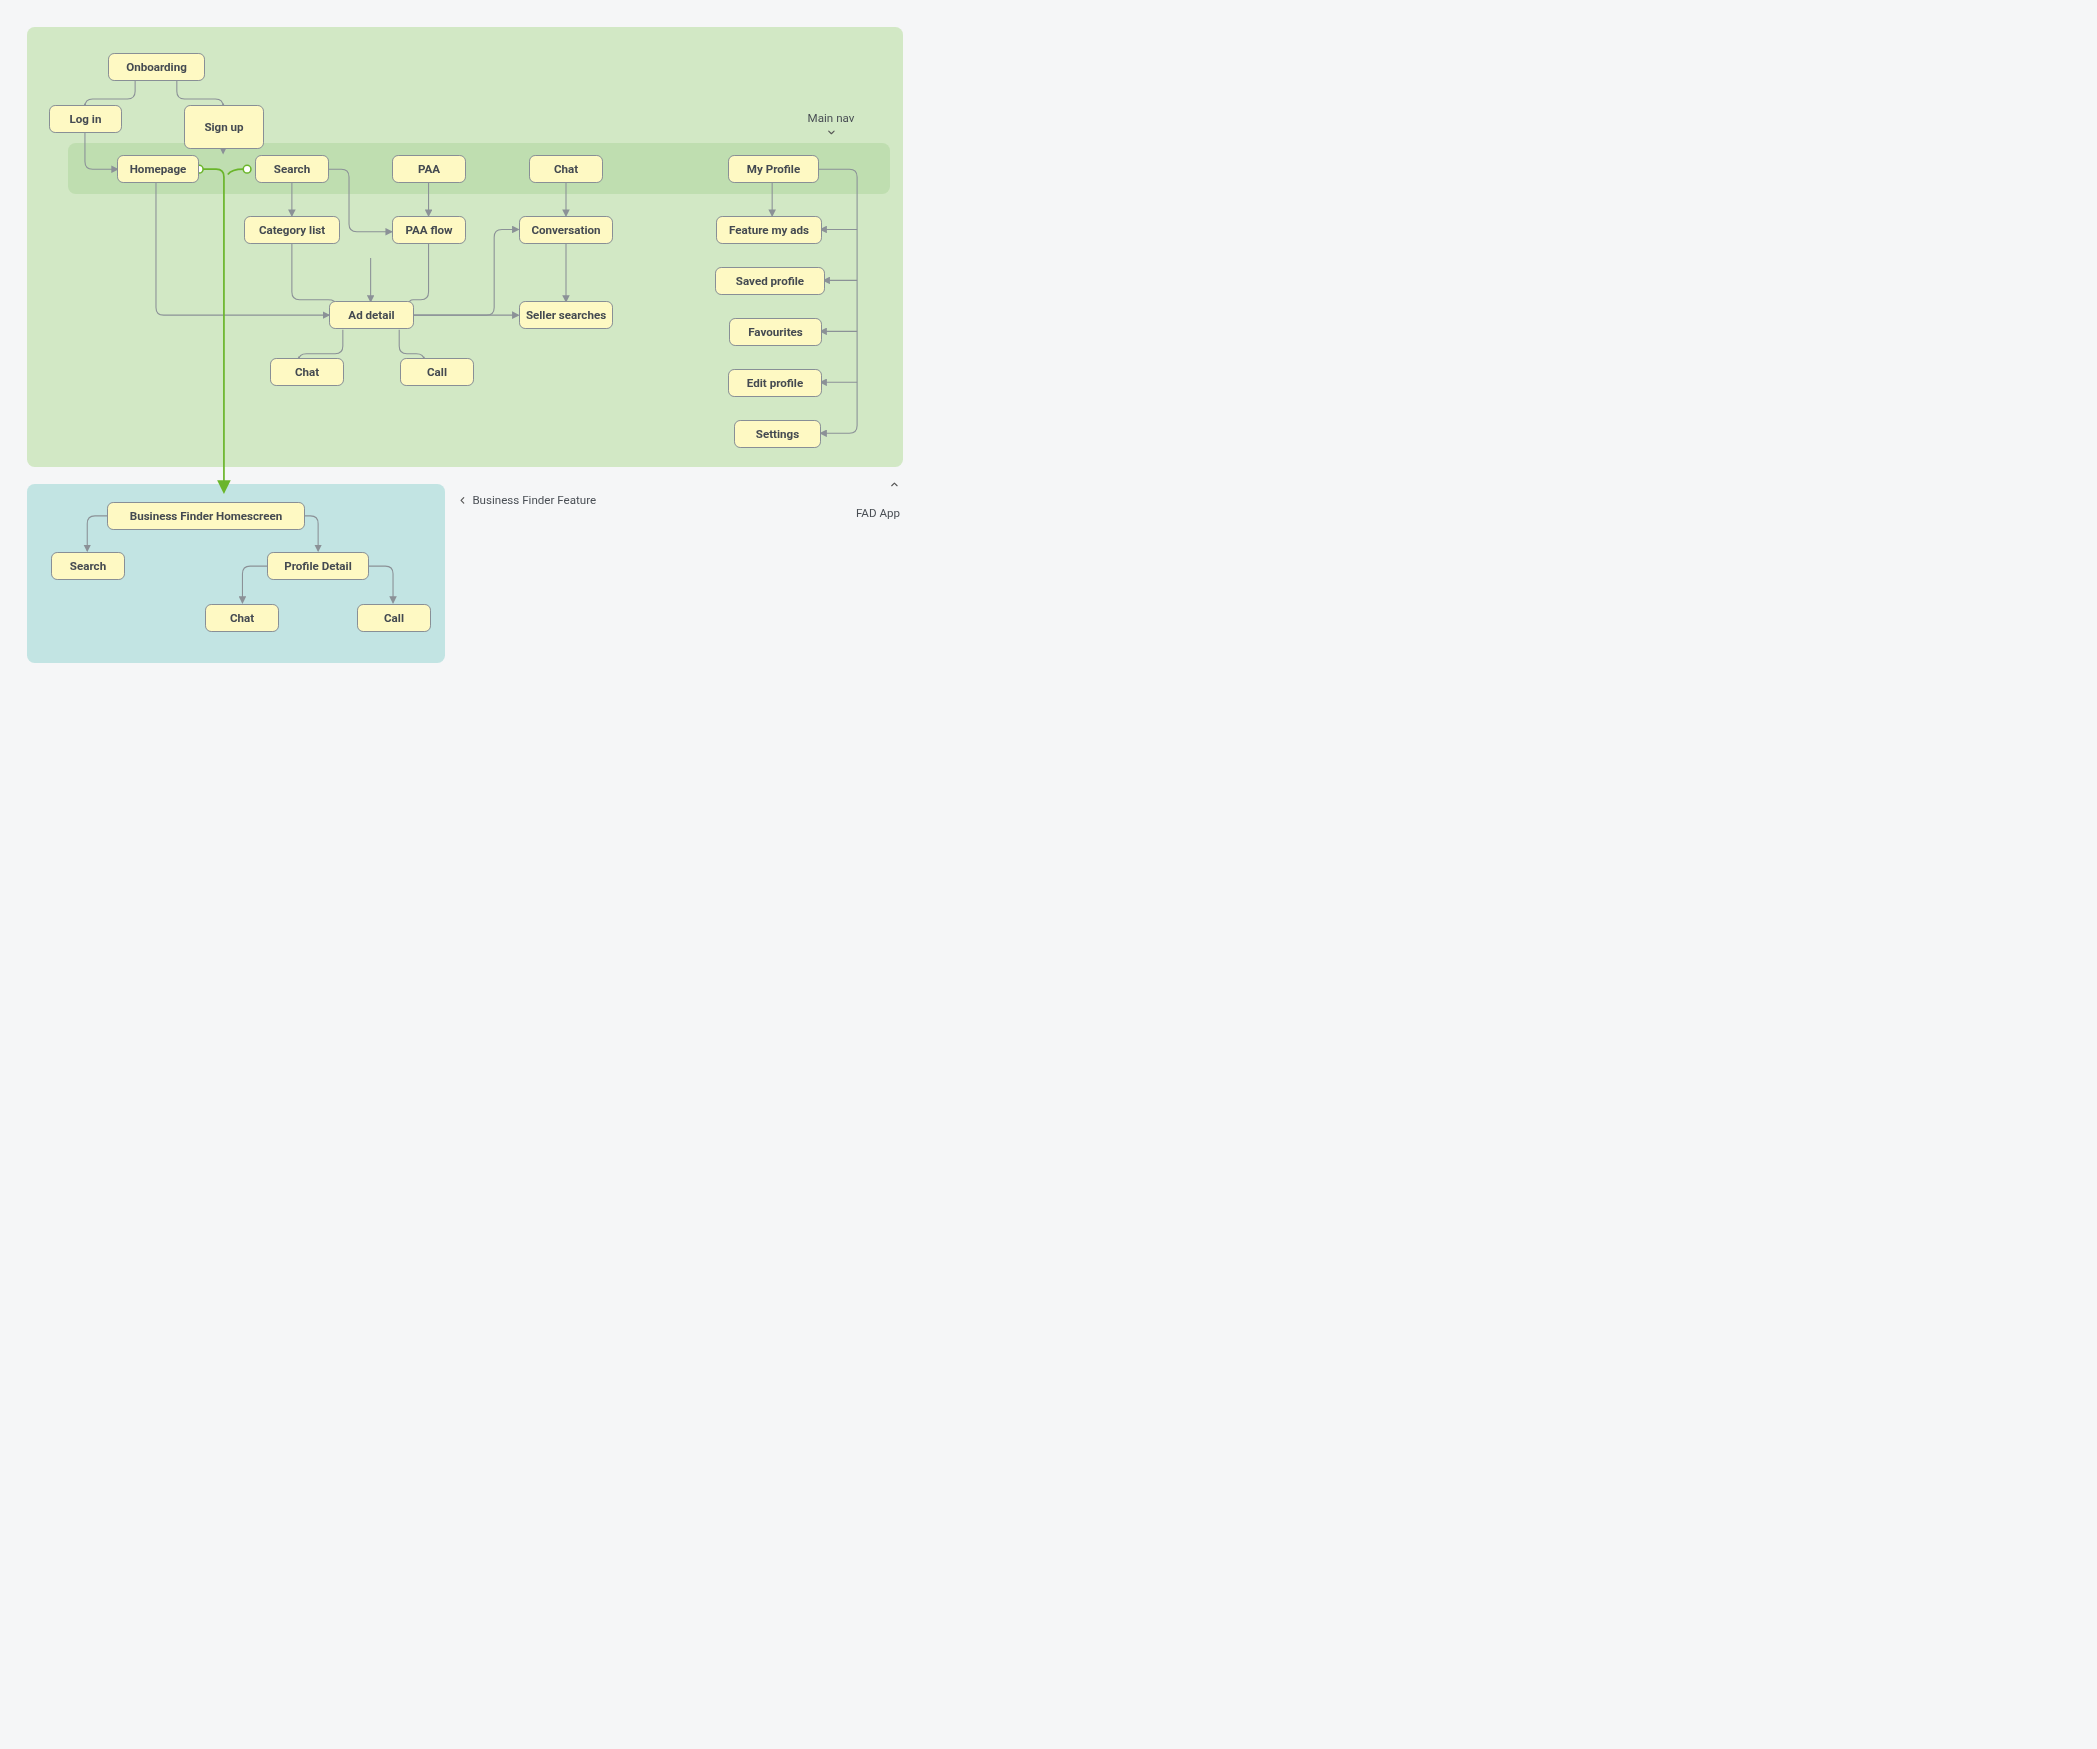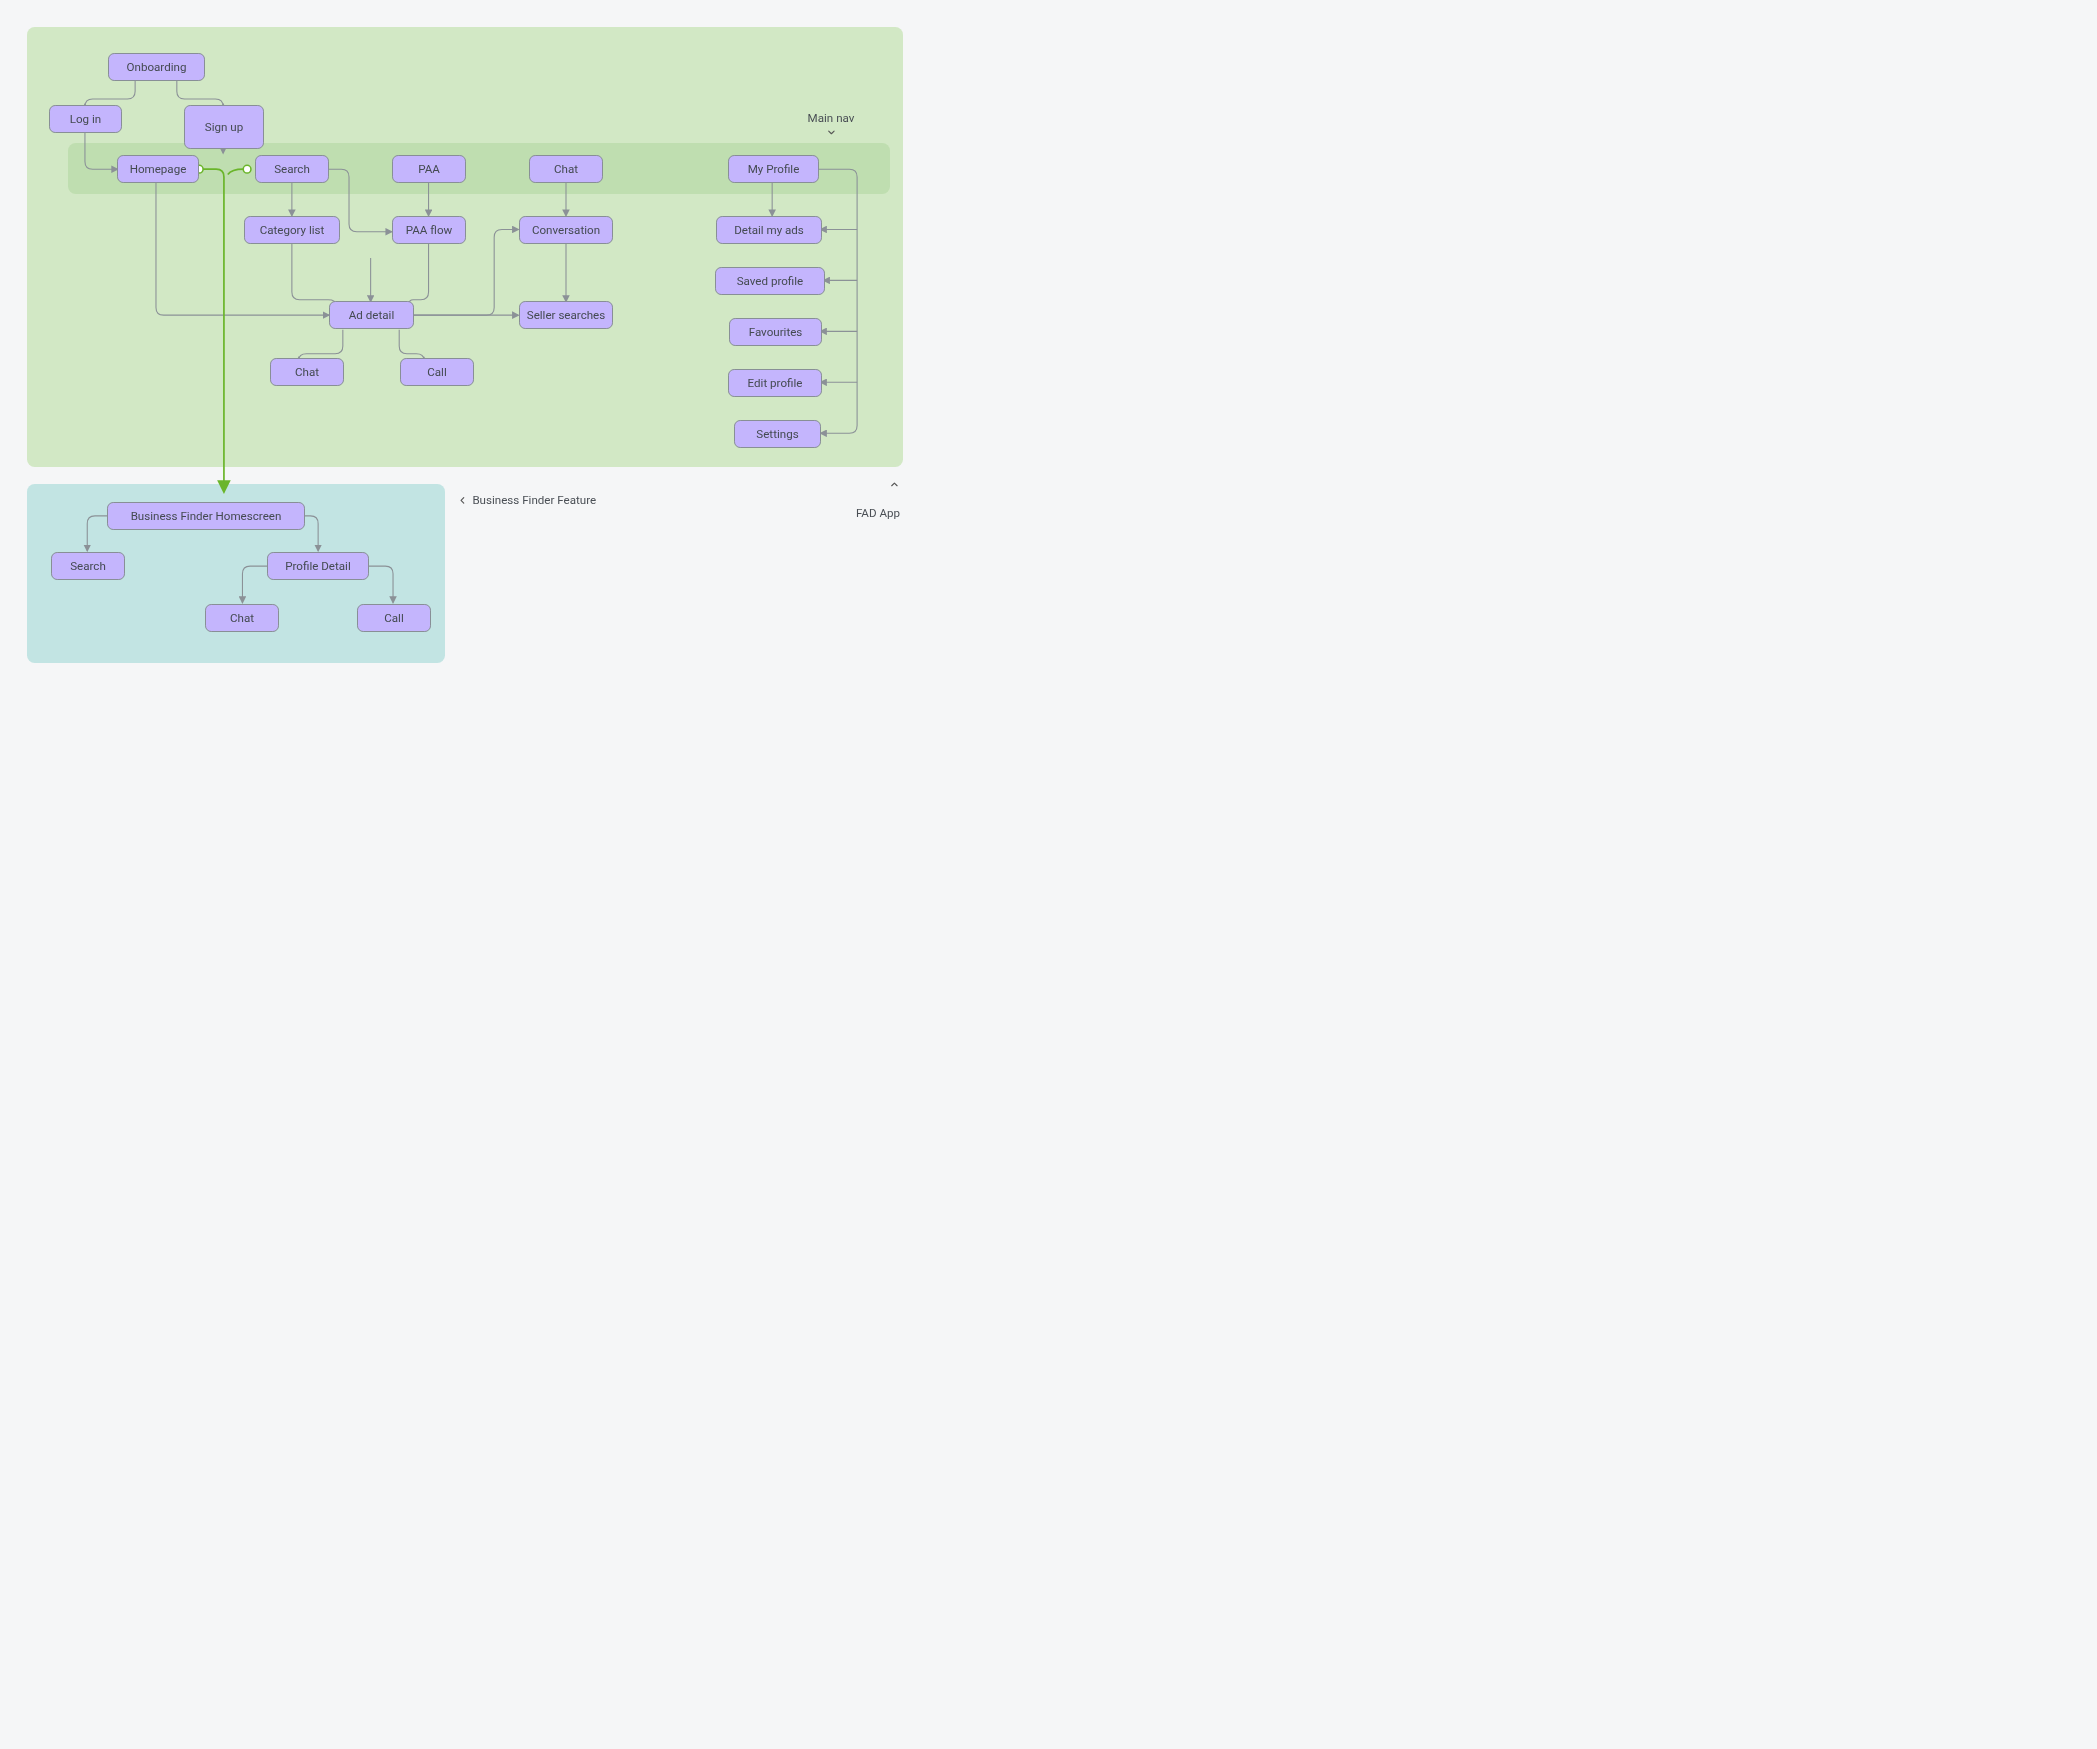--- a/index.html
+++ b/index.html
@@ -18,30 +18,31 @@
   }
   .region {
     position: absolute;
     border-radius: 7.7px;
   }
   .region-green { background: #d2e8c5; }
   .region-green-dark { background: #bfdeb0; }
   .region-blue { background: #c2e4e3; }
   .node {
     position: absolute;
-    background: #c4b5fd;
+    background: #fef9c3;
     border: 0.8px solid #888f96;
     border-radius: 6.2px;
     display: flex;
     align-items: center;
     justify-content: center;
     font-size: 11.6px;
     color: #444a51;
     padding: 0 10.8px;
     white-space: nowrap;
+    font-weight: bold;
   }
   .label {
     position: absolute;
     font-size: 11.6px;
     color: #4a4f55;
     display: flex;
     align-items: center;
     gap: 4.6px;
   }
   svg.edges {
@@ -180,21 +181,21 @@
   <div class="node" style="left:244px; top:216px; width:96px; height:28px;">
       <span>Category list</span>
     </div>
   <div class="node" style="left:392px; top:216px; width:74px; height:28px;">
       <span>PAA flow</span>
     </div>
   <div class="node" style="left:519px; top:216px; width:94px; height:28px;">
       <span>Conversation</span>
     </div>
   <div class="node" style="left:716px; top:216px; width:106px; height:28px;">
-      <span>Detail my ads</span>
+      <span>Feature my ads</span>
     </div>
   <div class="node" style="left:715px; top:267px; width:110px; height:28px;">
       <span>Saved profile</span>
     </div>
   <div class="node" style="left:729px; top:318px; width:93px; height:28px;">
       <span>Favourites</span>
     </div>
   <div class="node" style="left:728px; top:369px; width:94px; height:28px;">
       <span>Edit profile</span>
     </div>

